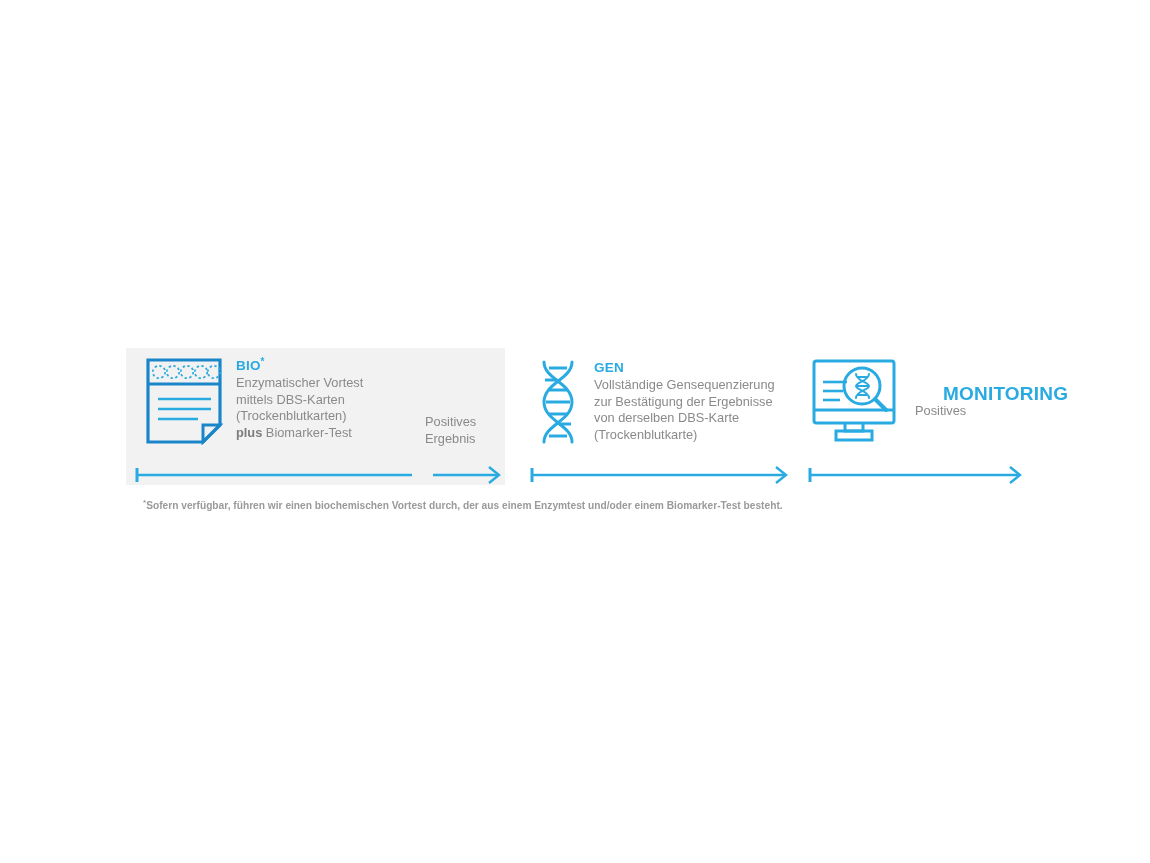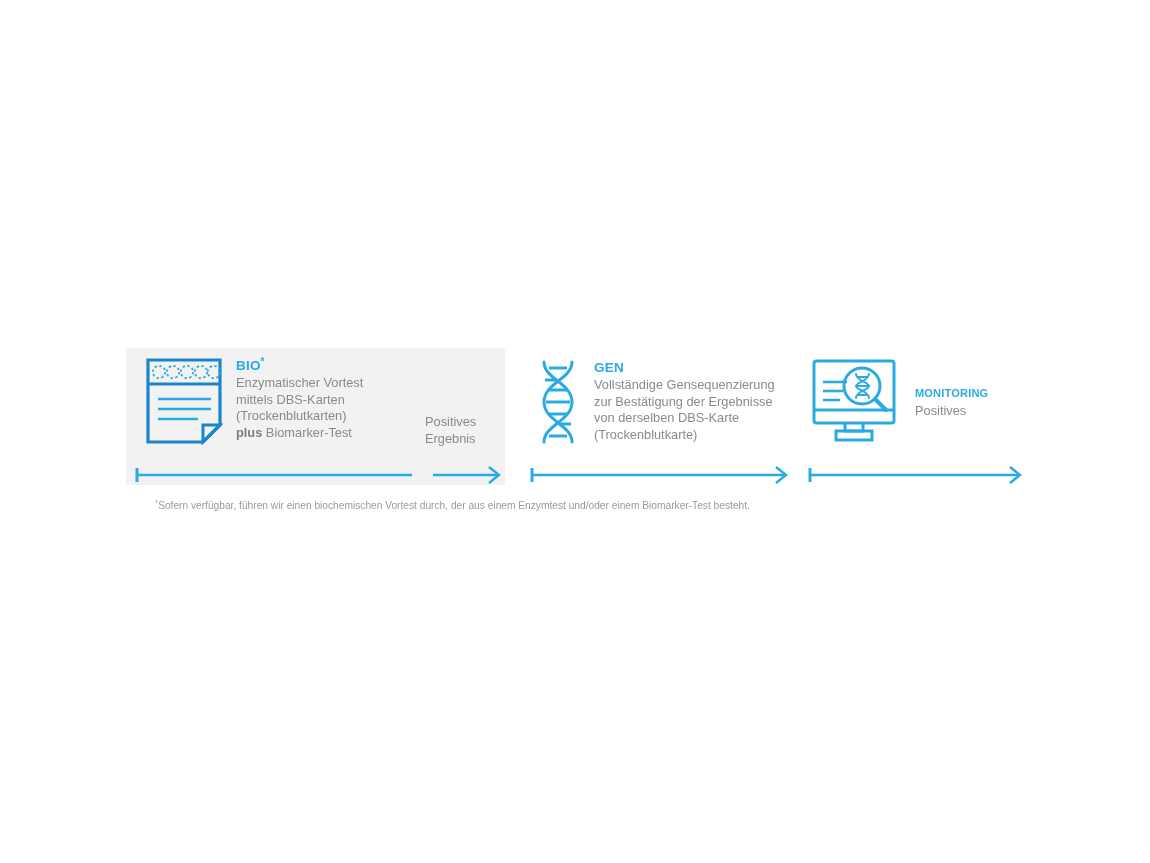--- a/index.html
+++ b/index.html
@@ -85,21 +85,21 @@
   .stage-desc {
     font-size: 12.8px;
     color: #8a8a8a;
     line-height: 16.5px;
     margin: 0;
     white-space: nowrap;
   }
   .stage-desc .bold { font-weight: bold; color: #7d7d7d; }
 
   .stage-monitoring .text-col { margin-top: 0px; }
-  .stage-monitoring .stage-title { font-size: 11px; }
+  .stage-monitoring .stage-title { font-size: 19px; margin-left: 28px; }
 
   
   .side-note {
     position: absolute;
     left: 299px;
     top: 66px;
     font-size: 12.8px;
     color: #8a8a8a;
     line-height: 16.5px;
     white-space: nowrap;
@@ -111,26 +111,27 @@
     top: 116px;
     height: 22px;
   }
   .stage-bio .arrow-row        { left: 9px;  width: 370px; }
   .stage-gen .arrow-row        { left: 0px;  width: 272px; }
   .stage-monitoring .arrow-row { left: 0px;  width: 218px; }
 
   
   .footnote {
     position: absolute;
-    left: 155px;
+    left: 143px;
     top: 499px;
     font-size: 10.2px;
     color: #9a9a9a;
     line-height: 14px;
     white-space: nowrap;
+    font-weight: bold;
   }
   .footnote .star {
     font-size: 8px;
     vertical-align: super;
     line-height: 0;
   }
 </style>
 </head>
 <body>
 

